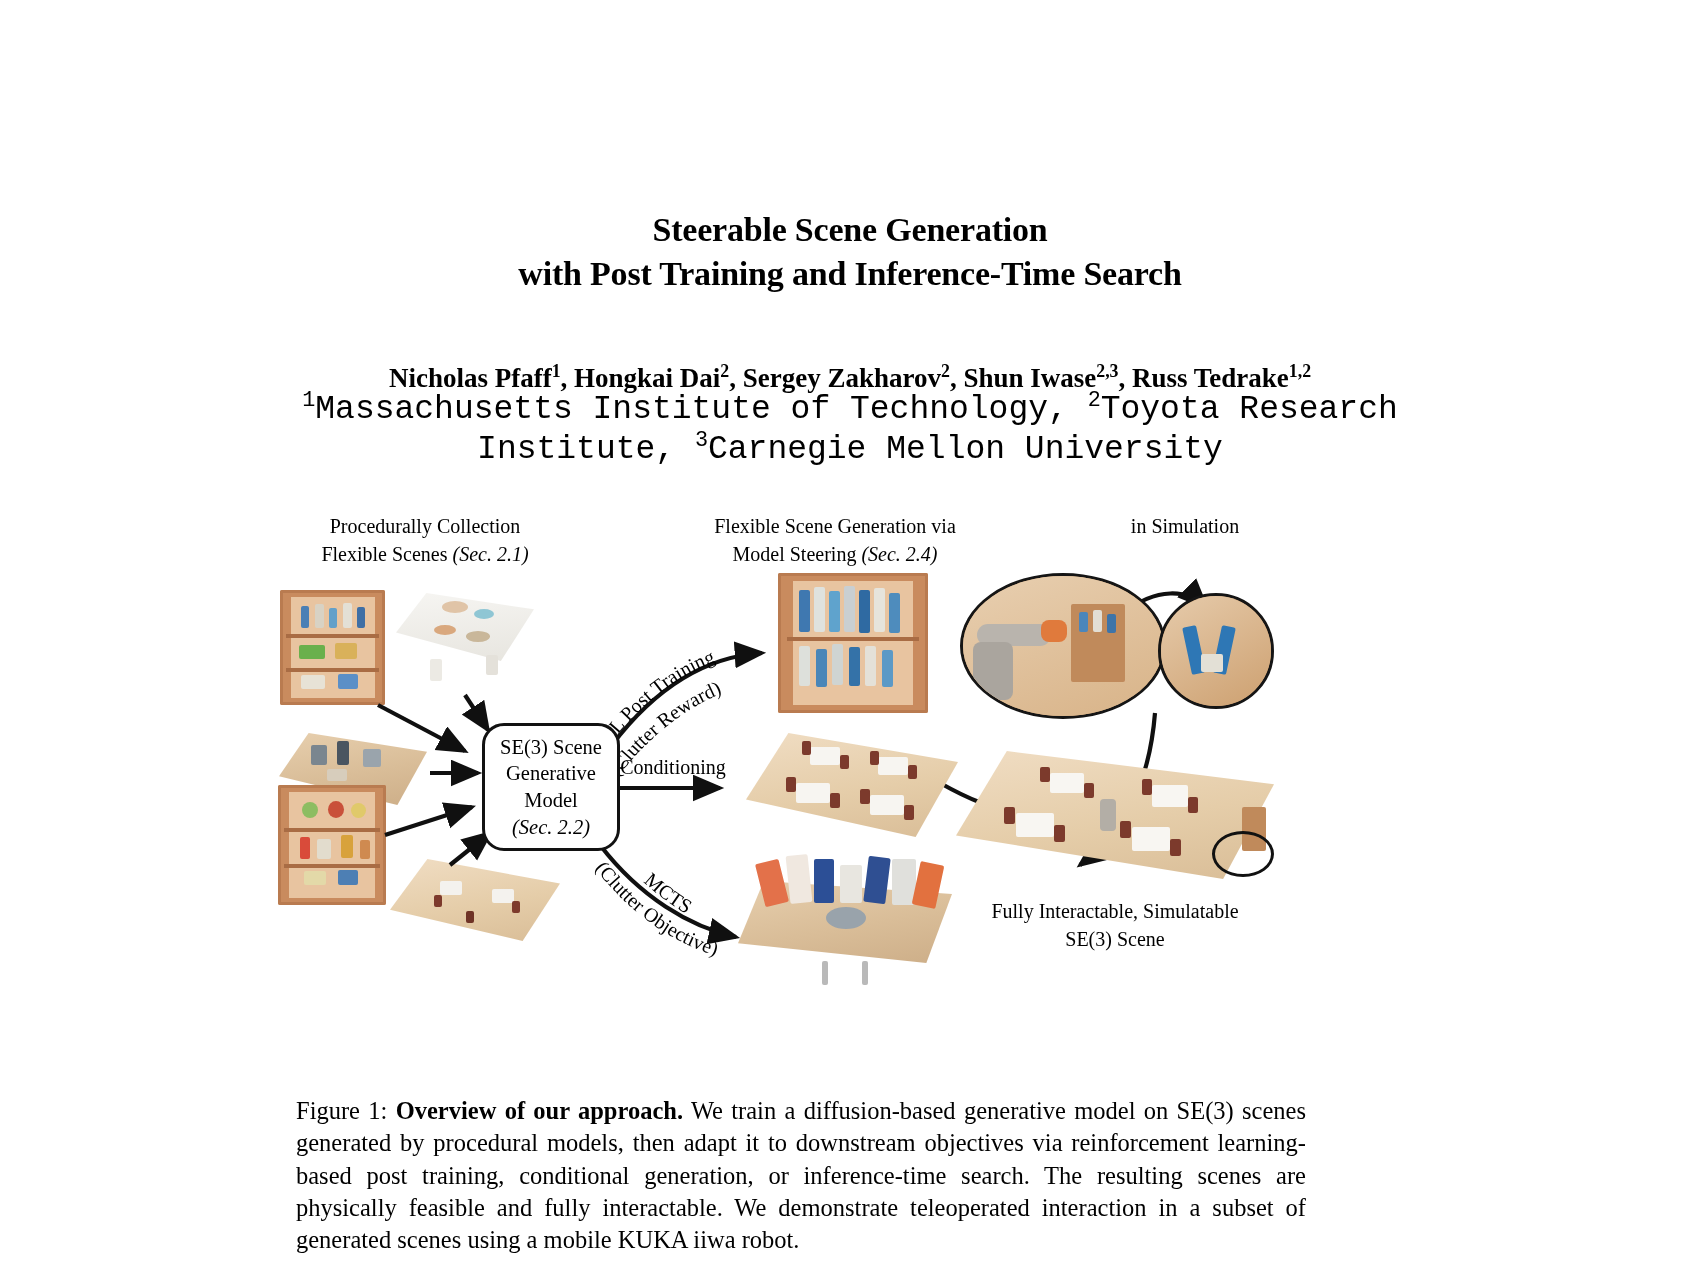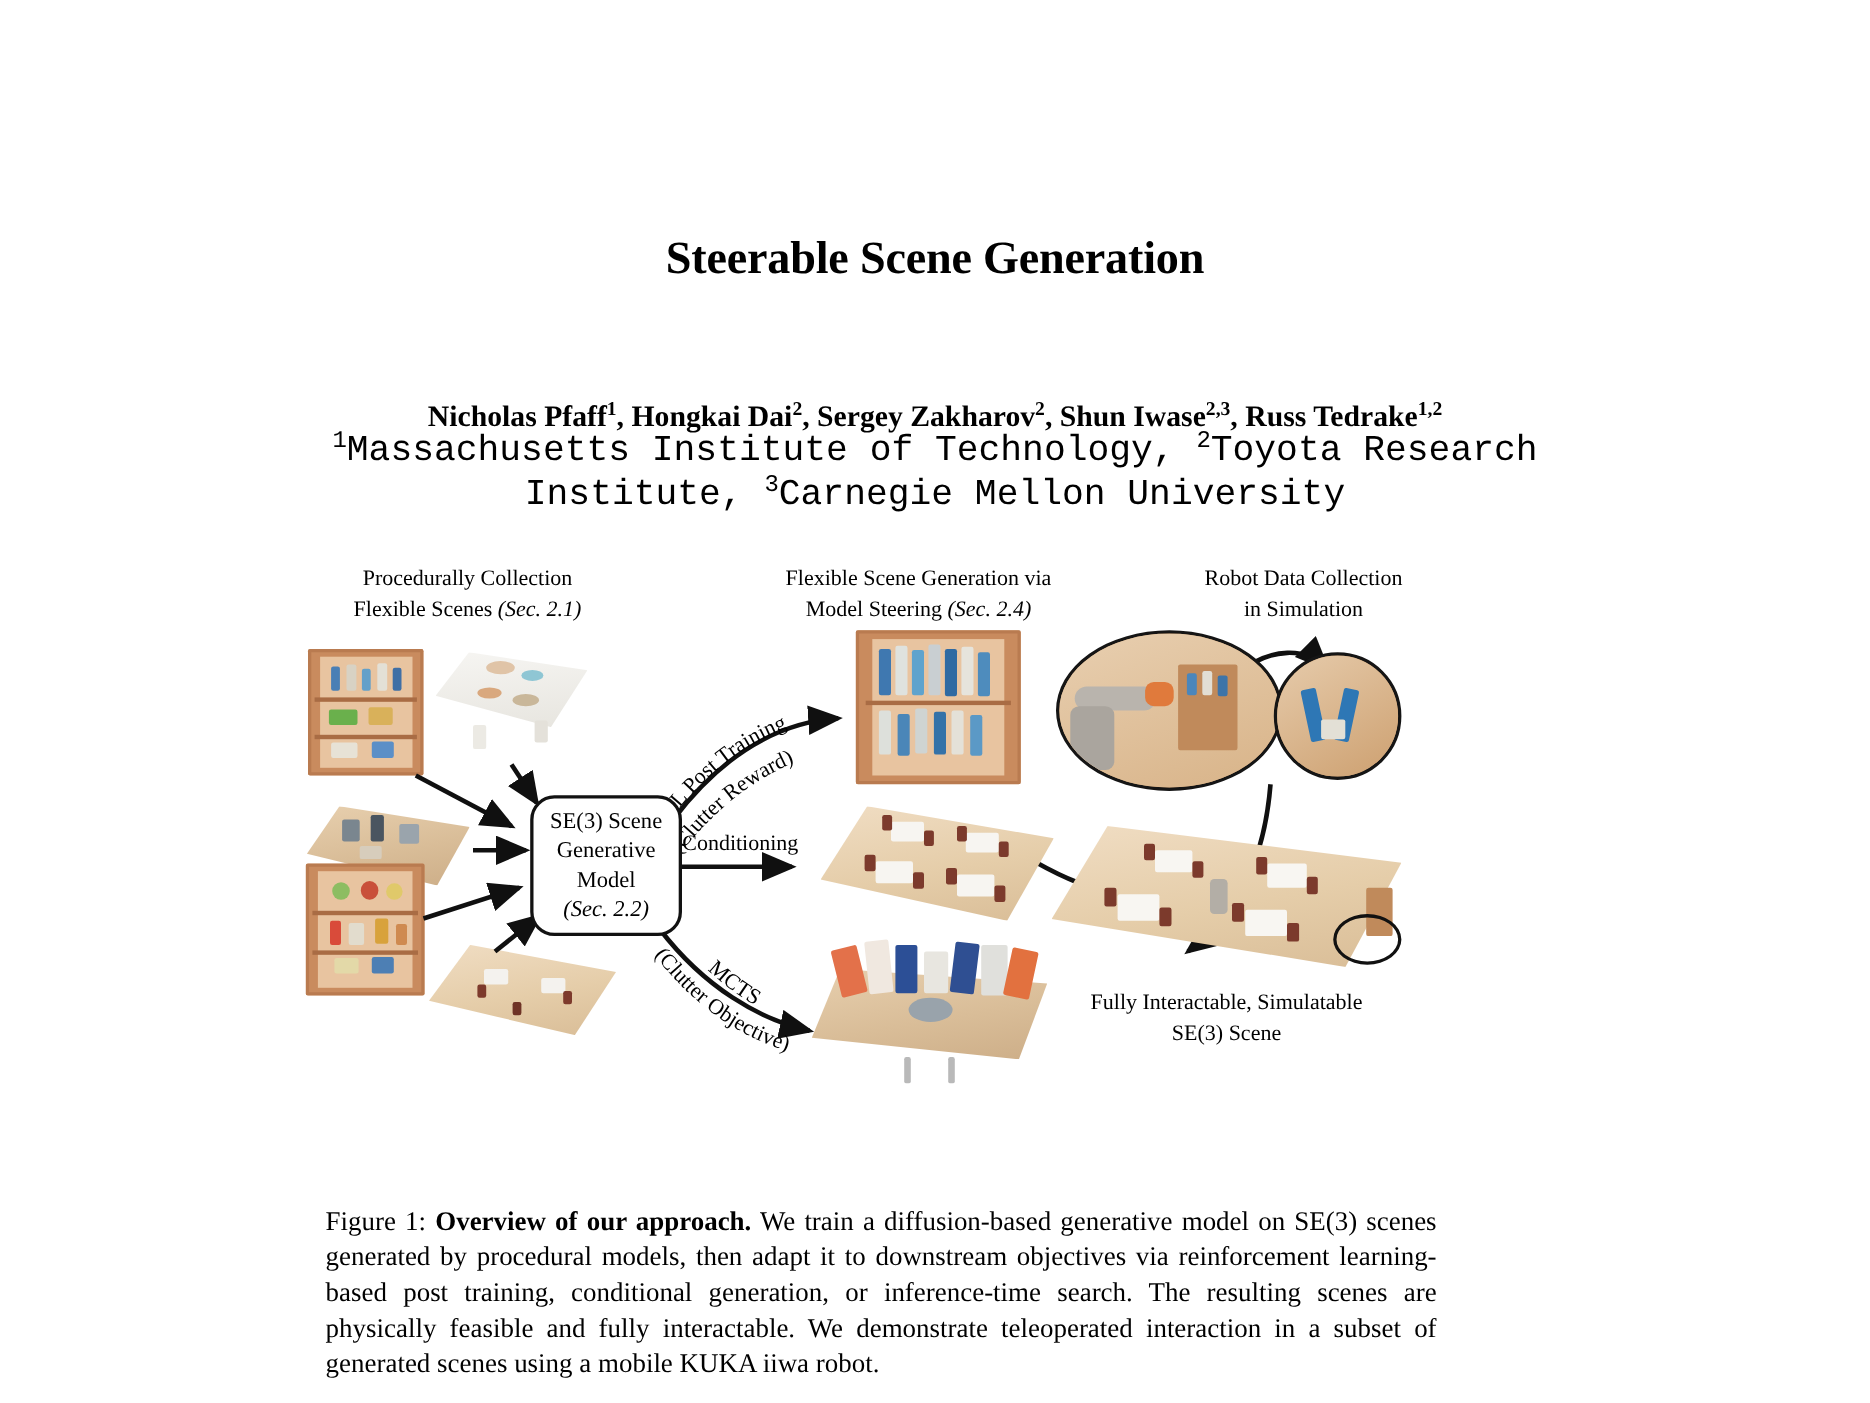--- a/index.html
+++ b/index.html
@@ -23,21 +23,21 @@
   }
 
   
   .title {
     position: absolute;
     left: 250px;
     top: 208px;
     width: 1200px;
     text-align: center;
     font-weight: bold;
-    font-size: 42px;
+    font-size: 34px;
     line-height: 1.30;
     letter-spacing: -0.2px;
   }
   .title .line2 { display: block; }
 
   .authors {
     position: absolute;
     left: 250px;
     top: 362px;
     width: 1200px;
@@ -180,20 +180,21 @@
   }
   .caption b { font-weight: bold; }
 </style>
 </head>
 <body>
 
 <div class="page">
 
   <div class="title">
     <span>Steerable Scene Generation</span>
+    <span class="line2">with Post Training and Inference-Time Search</span>
   </div>
 
   <div class="authors">
     <span><span>Nicholas Pfaff</span><sup>1</sup></span><span>, </span><span><span>Hongkai Dai</span><sup>2</sup></span><span>, </span><span><span>Sergey Zakharov</span><sup>2</sup></span><span>, </span><span><span>Shun Iwase</span><sup>2,3</sup></span><span>, </span><span><span>Russ Tedrake</span><sup>1,2</sup></span>
   </div>
 
   <div class="affil">
     <sup>1</sup><span>Massachusetts Institute of Technology</span><span>, </span><sup>2</sup><span>Toyota Research Institute</span><span>, </span><sup>3</sup><span>Carnegie Mellon University</span>
   </div>
 
@@ -201,21 +202,20 @@
     <div>Procedurally Collection</div>
     <div><span>Flexible Scenes </span><i>(Sec. 2.1)</i></div>
   </div>
 
   <div class="fig-head" id="head-mid">
     <div>Flexible Scene Generation via</div>
     <div><span>Model Steering </span><i>(Sec. 2.4)</i></div>
   </div>
 
   <div class="fig-head" id="head-right">
-    <div>Robot Data Collection</div>
     <div>in Simulation</div>
   </div>
 
   <div class="figure">
 
     <div class="shot shelf" style="left:30px; top:45px; width:105px; height:115px;">
       <div class="wall"></div>
       <div class="board" style="top:38%;"></div>
       <div class="board" style="top:68%;"></div>
       <div class="obj" style="left:20%; top:14%; width:8px; height:22px; background:#4a7fb5;"></div>

